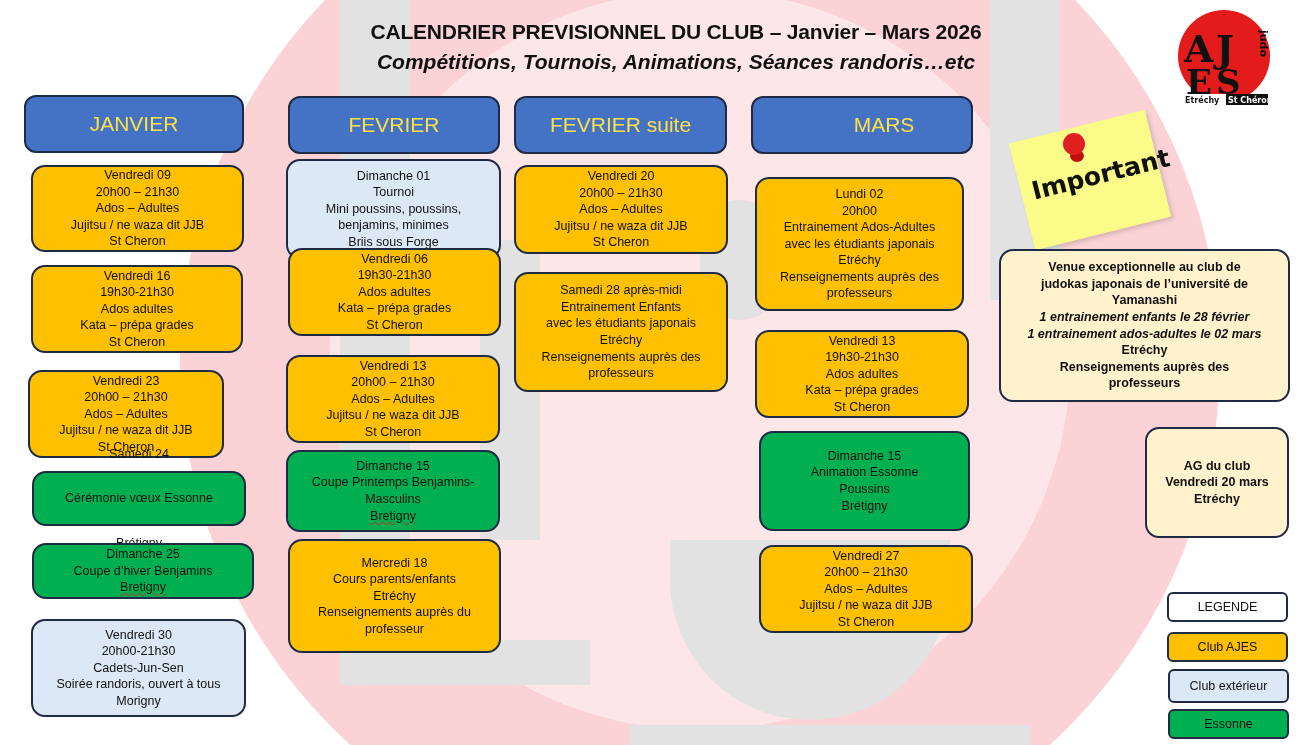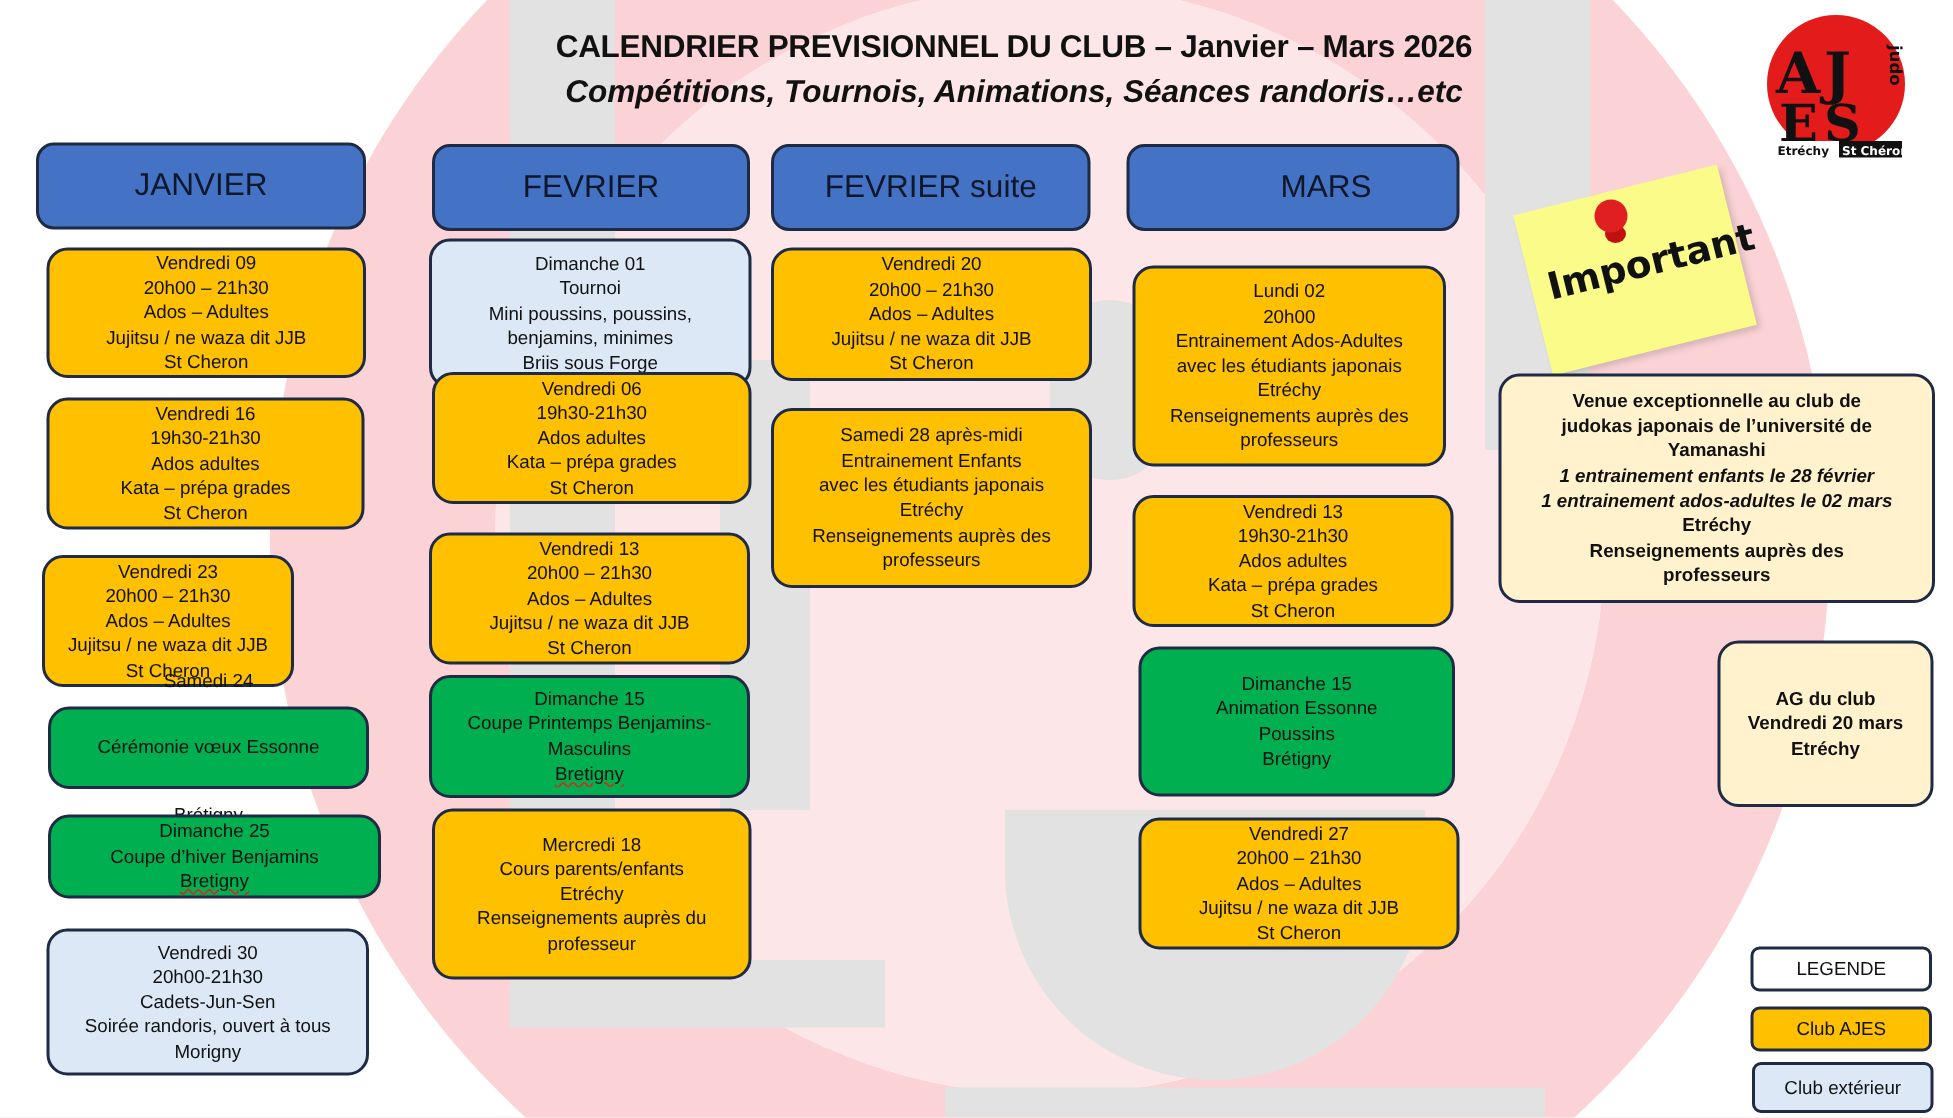--- a/index.html
+++ b/index.html
@@ -10,27 +10,27 @@
                border:150px solid #fbd3d6; box-sizing:border-box; }
   .wm-fill { left:330px; top:-10px; width:740px; height:740px; border-radius:50%; background:#fde6e7; }
   .wm-bar { background:#e2e2e2; }
   .title { position:absolute; left:300px; top:20px; width:752px; text-align:center;
            font-weight:bold; font-size:21px; letter-spacing:-0.2px; }
   .subtitle { position:absolute; left:300px; top:50px; width:752px; text-align:center;
               font-weight:bold; font-style:italic; font-size:21px; }
   .box { position:absolute; box-sizing:border-box; border:2px solid #1f2a44; border-radius:14px;
          display:flex; flex-direction:column; justify-content:center; align-items:center;
          text-align:center; font-size:12.5px; line-height:16.6px; }
-  .hdr { background:#4472c4; color:#0f172a; font-size:21px; border-radius:12px; }
+  .hdr { background:#4472c4; color:#fde047; font-size:21px; border-radius:12px; }
   .ajes { background:#ffc000; }
   .ext { background:#dde8f6; }
   .ess { background:#00b050; }
   .note { background:#fff2cc; font-weight:bold; font-size:12.5px; line-height:16.6px; }
   .note .it { font-style:italic; }
-  .legend { border-radius:6px; font-size:12.5px;margin-top:39px; }
+  .legend { border-radius:6px; font-size:12.5px; }
   .leg-white { background:#fff; }
   .line { display:block; white-space:nowrap; }
   .u { text-decoration: underline wavy #d22; text-decoration-thickness:1px; }
   .logo { position:absolute; left:1164px; top:10px; width:120px; height:96px; }
   .postit { position:absolute; left:1020px; top:125px; width:140px; height:110px;
             background:#fbfb8a; transform:rotate(-14deg); box-shadow:2px 3px 4px rgba(0,0,0,0.15); }
   .postit-text { position:absolute; left:1030px; top:160px; transform:rotate(-14deg);
                  font-family:"DejaVu Sans", sans-serif; font-weight:bold; font-size:25px; color:#111; }
   .pin { position:absolute; left:1063px; top:133px; width:22px; height:22px; border-radius:50%; background:#e02020; }
   .pin-stem { position:absolute; left:1070px; top:150px; width:14px; height:12px; border-radius:50%; background:#c01010; }
@@ -78,21 +78,21 @@
     <span class="line">Jujitsu / ne waza dit JJB</span>
     <span class="line">St Cheron</span>
 </div>
 <div class="box ajes" style="left:31px;top:265px;width:212px;height:88px;">
   <span class="line">Vendredi 16</span>
     <span class="line">19h30-21h30</span>
     <span class="line">Ados adultes</span>
     <span class="line">Kata – prépa grades</span>
     <span class="line">St Cheron</span>
 </div>
-<div class="box ajes" style="left:28px;top:370px;width:168px;height:88px;">
+<div class="box ajes" style="left:28px;top:370px;width:196px;height:88px;">
   <span class="line">Vendredi 23</span>
     <span class="line">20h00 – 21h30</span>
     <span class="line">Ados – Adultes</span>
     <span class="line">Jujitsu / ne waza dit JJB</span>
     <span class="line">St Cheron</span>
 </div>
 <div class="box ess" style="left:32px;top:471px;width:214px;height:55px;gap:28px;">
   <span class="line">Samedi 24</span>
     <span class="line">Cérémonie vœux Essonne</span>
     <span class="line">Brétigny</span>

